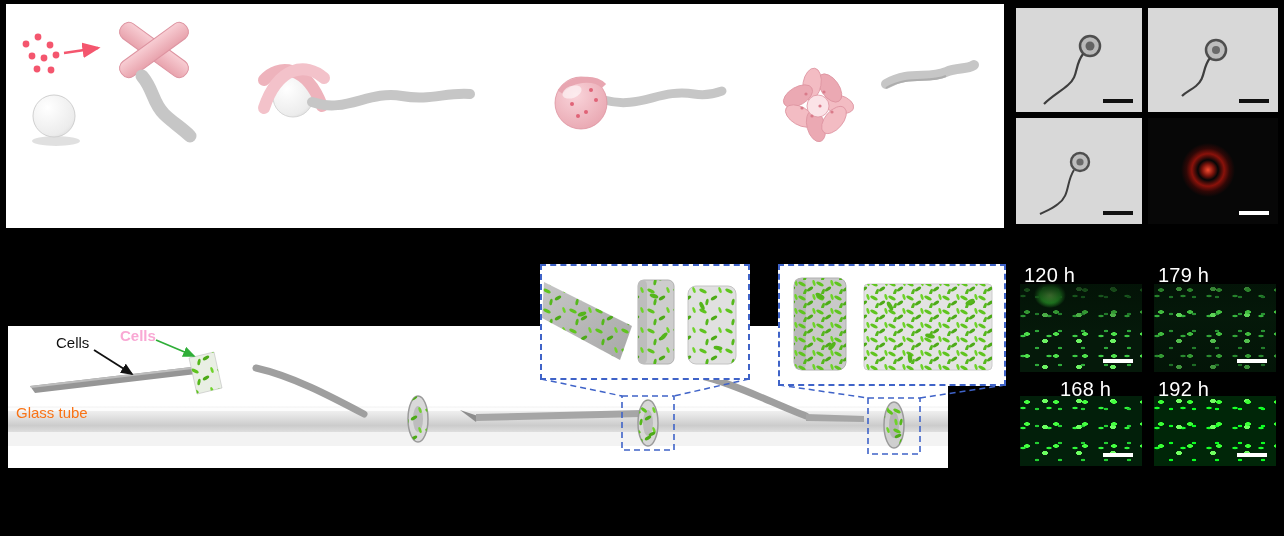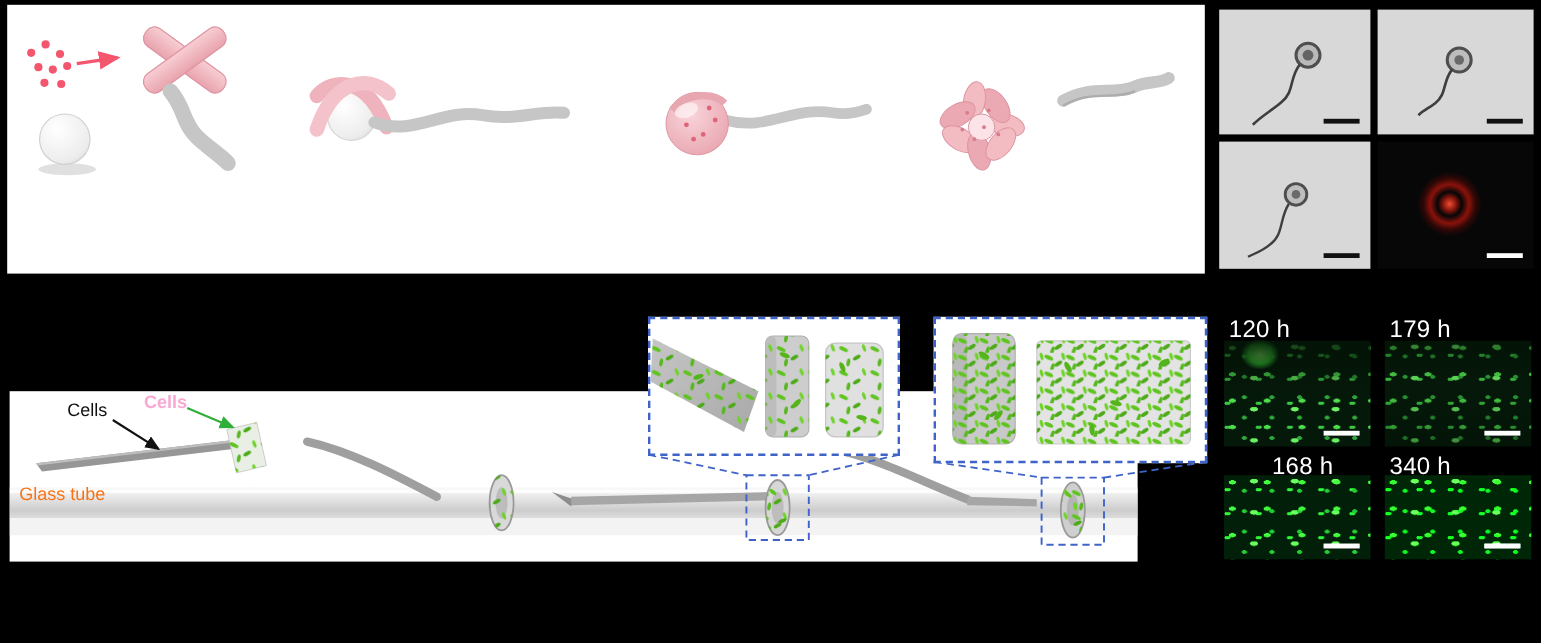--- a/index.html
+++ b/index.html
@@ -313,21 +313,21 @@
 
   <div class="fluor f1" style="left:1020px;top:284px;width:122px;height:88px;">
     <div class="blob"></div>
     <div class="sb sb-white"></div>
   </div>
   <div class="fluor f2" style="left:1154px;top:284px;width:122px;height:88px;">
     <div class="sb sb-white"></div>
   </div>
 
   <div class="fl-label" style="left:1044px;top:378px;margin-left:16px;">168 h</div>
-  <div class="fl-label" style="left:1158px;top:378px;">340 h</div>
+  <div class="fl-label" style="left:1158px;top:378px;">192 h</div>
 
   <div class="fluor f3" style="left:1020px;top:396px;width:122px;height:70px;">
     <div class="sb sb-white"></div>
   </div>
   <div class="fluor f4" style="left:1154px;top:396px;width:122px;height:70px;">
     <div class="sb sb-white"></div>
   </div>
 
 </div>
 

